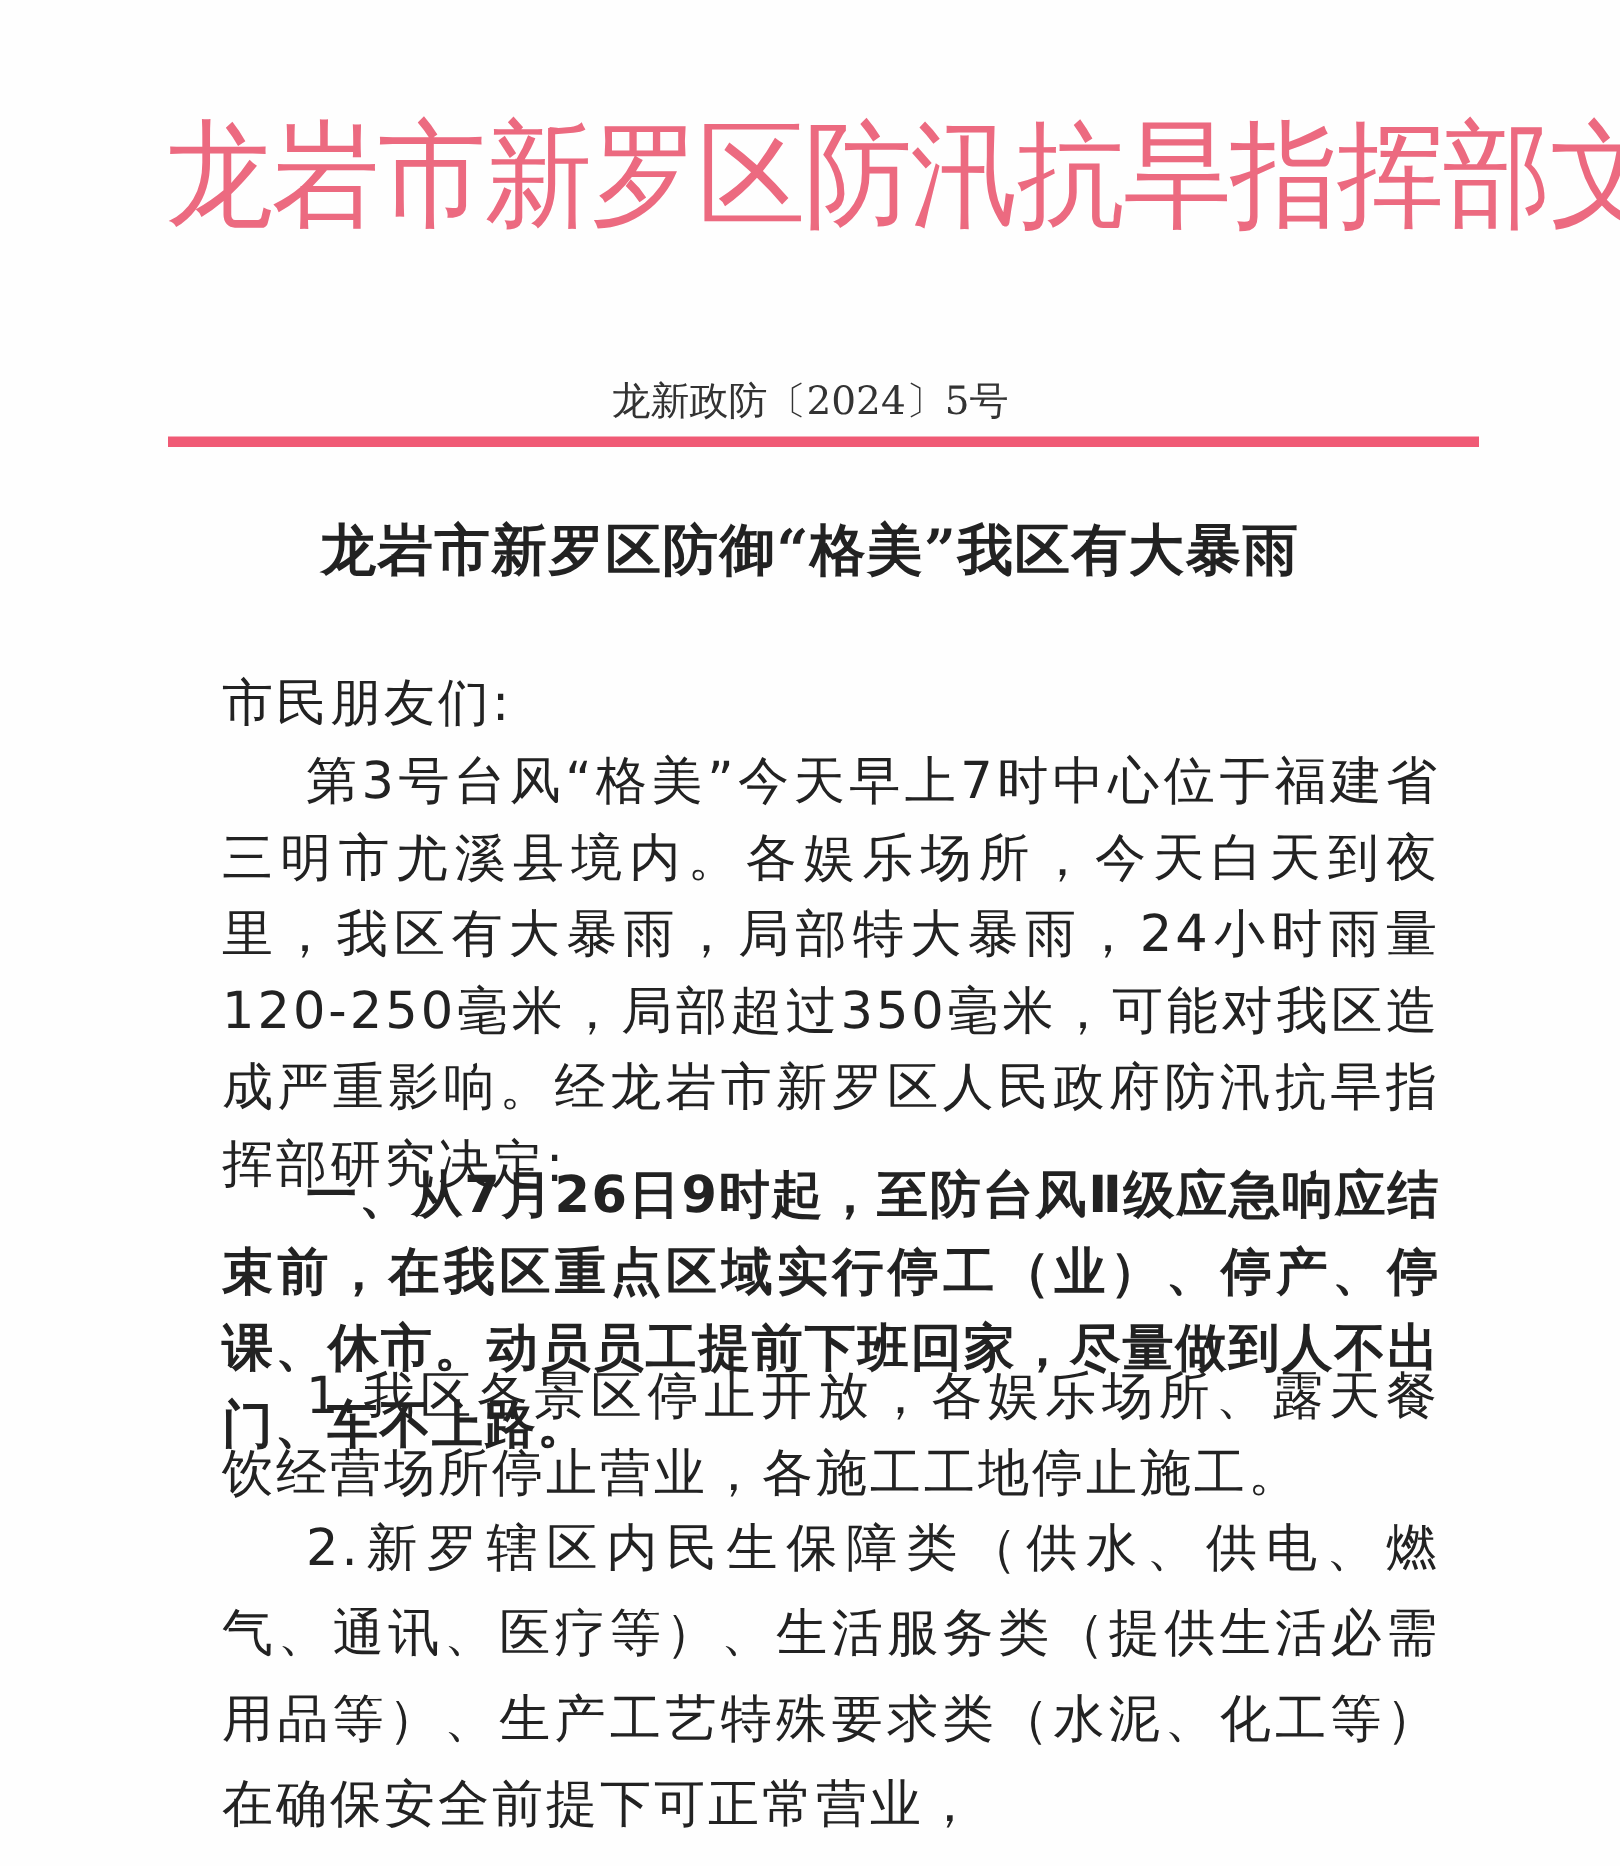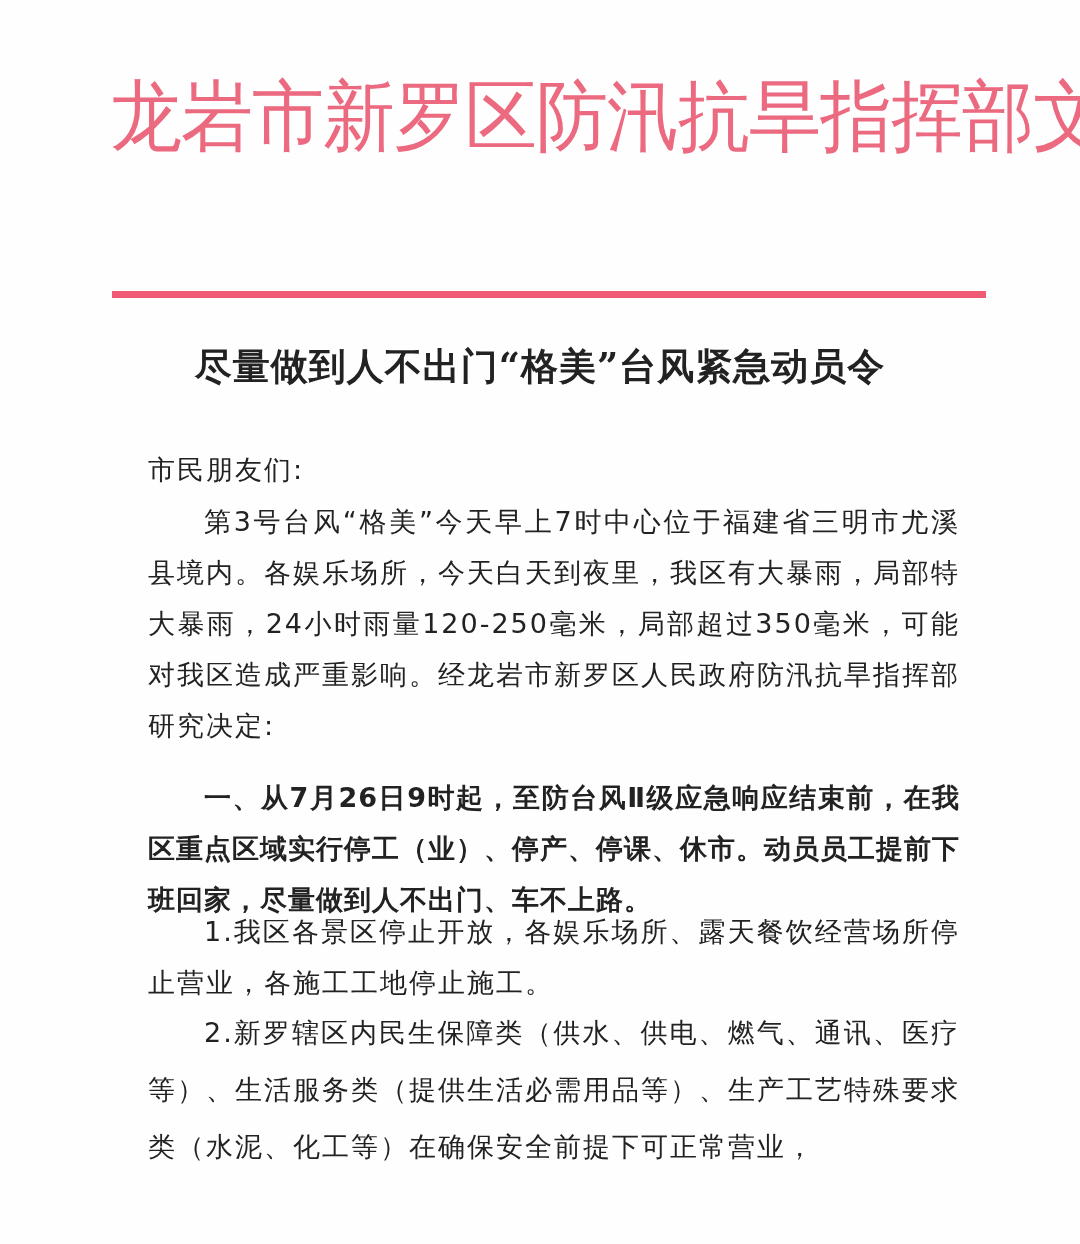--- a/index.html
+++ b/index.html
@@ -17,34 +17,35 @@
       line-height: 40px;
     }
     .red-rule { position: absolute; left: 112px; top: 291px; width: 874px; height: 7px; background: #f05a75; }
     .doc-title {
       position: absolute; left: 0; top: 340px; width: 1080px; text-align: center;
       font-family: "DejaVu Serif", "Liberation Serif", serif; font-weight: bold;
       font-size: 37px; color: #222; line-height: 52px; letter-spacing: 1px;
     }
     .body-text {
       position: absolute; left: 148px; width: 812px;
-      font-family: "DejaVu Sans", "Liberation Sans", sans-serif; font-size: 27px;
+      font-family: "DejaVu Sans", "Liberation Sans", sans-serif; font-size: 34px;
       color: #222; line-height: 51px; text-align: justify; letter-spacing: 2px;
     }
     .greeting { top: 444px; }
     .p1 { top: 496px; text-indent: 56px; }
     .p2 { top: 772px; text-indent: 56px; font-weight: bold; letter-spacing: 1px; }
     .p3 { top: 906px; text-indent: 56px; }
     .p4 { top: 1004px; text-indent: 56px; line-height: 57px; }
   </style>
 </head>
 <body>
 
 <div class="page">
   <div class="header-title">龙岩市新罗区防汛抗旱指挥部文件</div>
+  <div class="doc-number">龙新政防〔2024〕5号</div>
   <div class="red-rule"></div>
-  <div class="doc-title">尽量做到人不出门“格美”台风紧急动员令</div>
+  <div class="doc-title">龙岩市新罗区防御“格美”我区有大暴雨</div>
   <div class="body-text greeting">市民朋友们:</div>
   <div class="body-text p1">第3号台风“格美”今天早上7时中心位于福建省三明市尤溪县境内。各娱乐场所，今天白天到夜里，我区有大暴雨，局部特大暴雨，24小时雨量120-250毫米，局部超过350毫米，可能对我区造成严重影响。经龙岩市新罗区人民政府防汛抗旱指挥部研究决定:</div>
   <div class="body-text p2">一、从7月26日9时起，至防台风Ⅱ级应急响应结束前，在我区重点区域实行停工（业）、停产、停课、休市。动员员工提前下班回家，尽量做到人不出门、车不上路。</div>
   <div class="body-text p3">1.我区各景区停止开放，各娱乐场所、露天餐饮经营场所停止营业，各施工工地停止施工。</div>
   <div class="body-text p4">2.新罗辖区内民生保障类（供水、供电、燃气、通讯、医疗等）、生活服务类（提供生活必需用品等）、生产工艺特殊要求类（水泥、化工等）在确保安全前提下可正常营业，</div>
 </div>
 
 </body></html>

